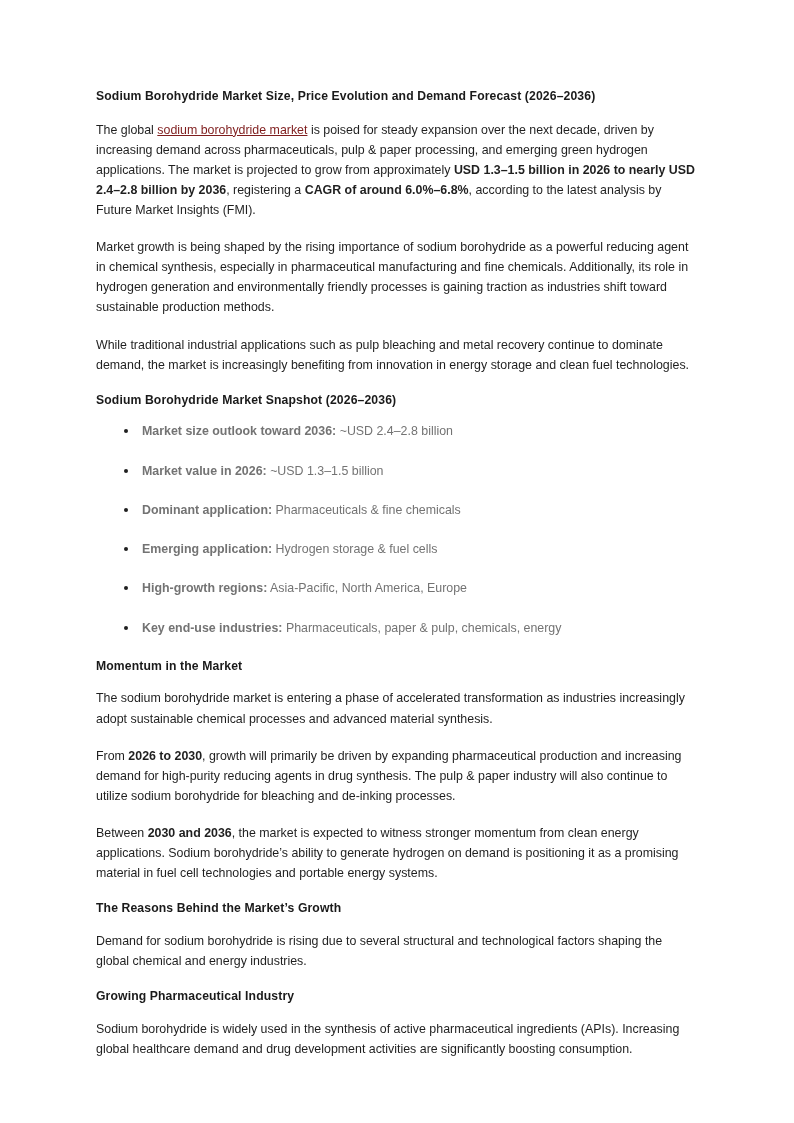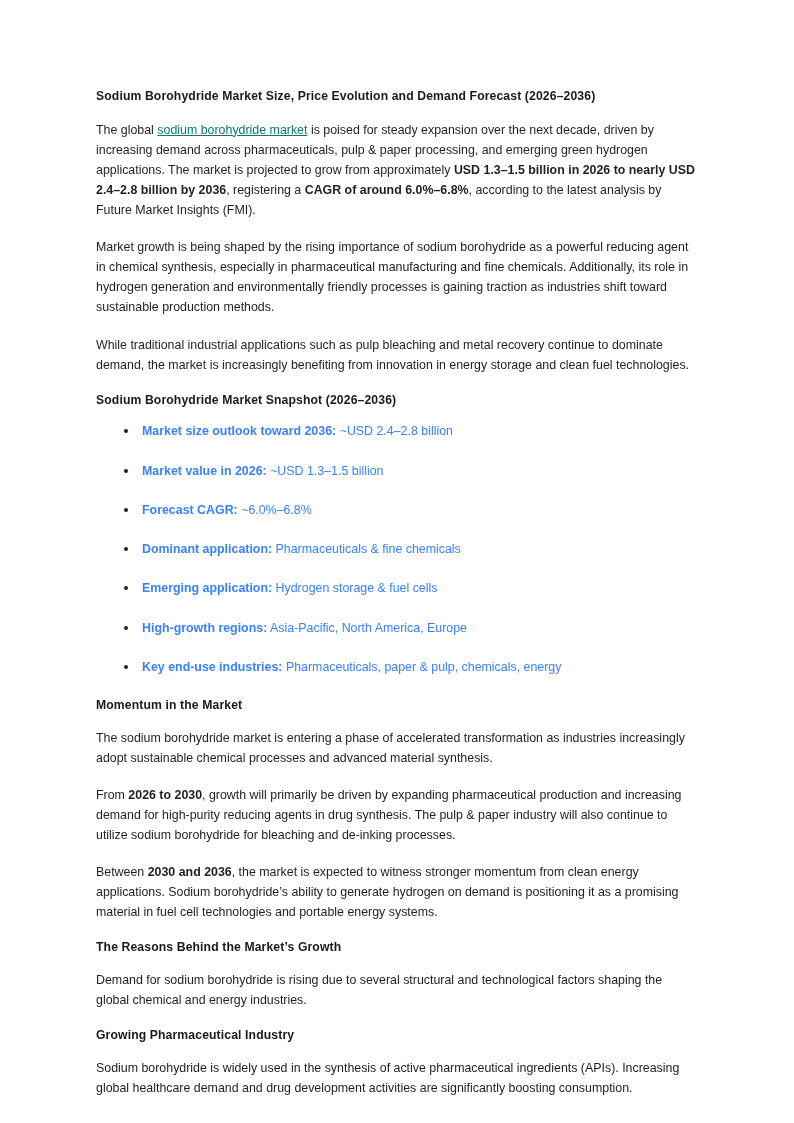--- a/index.html
+++ b/index.html
@@ -39,34 +39,34 @@
   p.para {
     font-size: 12.4px;
     line-height: 1.62;
     margin: 0 0 17px 0;
     color: #1f1f1f;
     text-align: left;
   }
   p.para:last-child { margin-bottom: 16px; }
   .b { font-weight: bold; }
   a.inline-link {
-    color: #0f766e;
+    color: #7f1d1d;
     text-decoration: underline;
   }
   ul.bullets {
     margin: 0 0 14px 0;
     padding-left: 46px;
     list-style: none;
   }
   ul.bullets li {
     position: relative;
     font-size: 12.4px;
     line-height: 1.55;
     margin: 0 0 20px 0;
-    color: #3b82f6;
+    color: #737373;
   }
   ul.bullets li::before {
     content: "";
     position: absolute;
     left: -18px;
     top: 7px;
     width: 4px;
     height: 4px;
     border-radius: 50%;
     background: #1f1f1f;
@@ -85,21 +85,20 @@
 
     <p class="para">Market growth is being shaped by the rising importance of sodium borohydride as a powerful reducing agent in chemical synthesis, especially in pharmaceutical manufacturing and fine chemicals. Additionally, its role in hydrogen generation and environmentally friendly processes is gaining traction as industries shift toward sustainable production methods.</p>
 
     <p class="para">While traditional industrial applications such as pulp bleaching and metal recovery continue to dominate demand, the market is increasingly benefiting from innovation in energy storage and clean fuel technologies.</p>
 
     <h2 class="heading">Sodium Borohydride Market Snapshot (2026–2036)</h2>
 
     <ul class="bullets">
       <li><span class="lbl">Market size outlook toward 2036:</span> <span>~USD 2.4–2.8 billion</span></li>
       <li><span class="lbl">Market value in 2026:</span> <span>~USD 1.3–1.5 billion</span></li>
-      <li><span class="lbl">Forecast CAGR:</span> <span>~6.0%–6.8%</span></li>
       <li><span class="lbl">Dominant application:</span> <span>Pharmaceuticals &amp; fine chemicals</span></li>
       <li><span class="lbl">Emerging application:</span> <span>Hydrogen storage &amp; fuel cells</span></li>
       <li><span class="lbl">High-growth regions:</span> <span>Asia-Pacific, North America, Europe</span></li>
       <li><span class="lbl">Key end-use industries:</span> <span>Pharmaceuticals, paper &amp; pulp, chemicals, energy</span></li>
     </ul>
 
     <h2 class="heading">Momentum in the Market</h2>
 
     <p class="para">The sodium borohydride market is entering a phase of accelerated transformation as industries increasingly adopt sustainable chemical processes and advanced material synthesis.</p>
 

